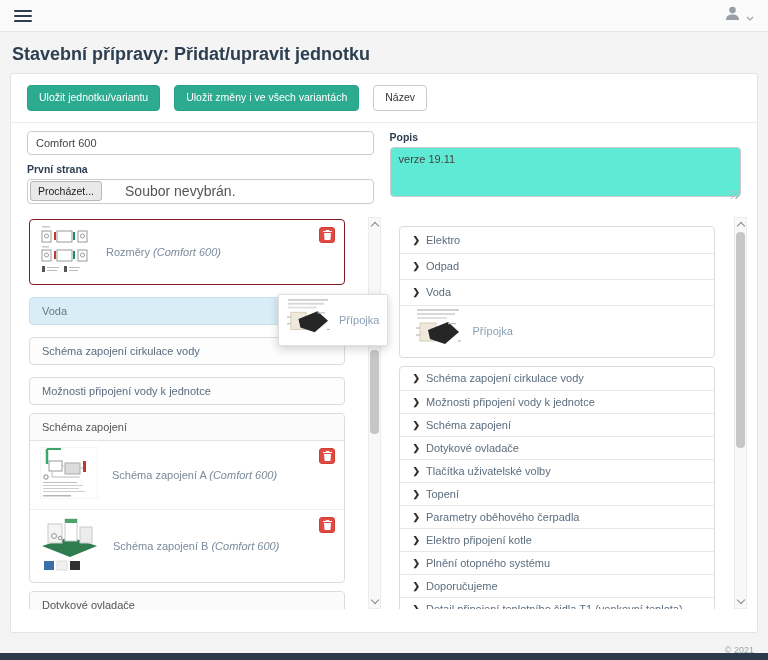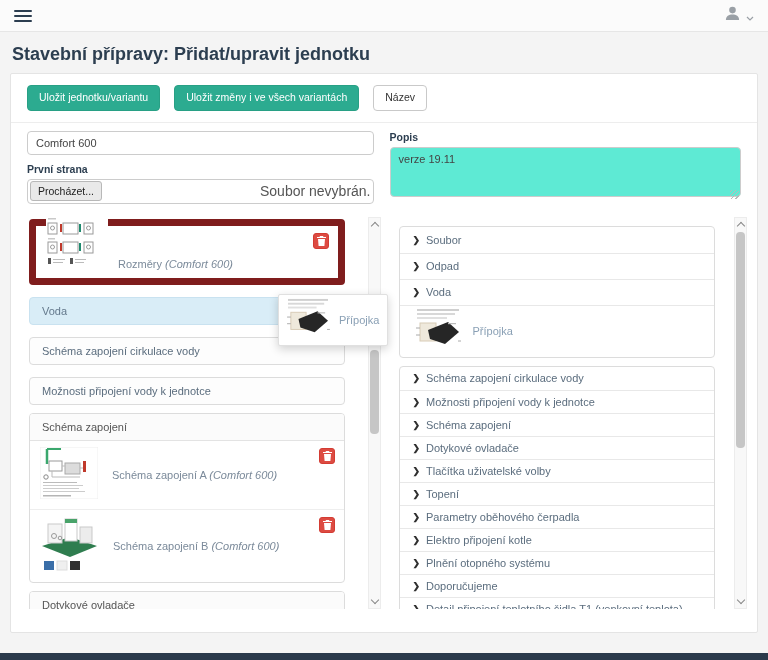--- a/index.html
+++ b/index.html
@@ -52,21 +52,21 @@
     padding:5px 8px; resize:none; position:relative; background:#5eead4;
   }
   .textarea-wrap { position:relative; }
   .resize-grip {
     position:absolute; right:2px; bottom:2px; width:9px; height:9px;
     background:repeating-linear-gradient(-45deg, transparent 0 2px, #b9b9b9 2px 3px);
   }
   .file-row-label { margin-top:8px; }
   .file-field {
     width:100%; height:25px; border:1px solid #ccc; border-radius:4px;
-    display:flex; align-items:center; gap:23px; padding:0 2px; background:#fff;justify-content:space-between;
+    display:flex; align-items:center; gap:23px; padding:0 2px; background:#fff;
   }
   .browse-btn {
     background:#e9e9e9; border:1px solid #b8b8b8; border-radius:3px;
     font-size:10.5px; color:#222; padding:3px 7px; cursor:pointer;
     font-family:"Liberation Sans",sans-serif;
   }
   .file-status { font-size:14px; color:#555; }
   
   .panels { display:flex; gap:12px; padding:0 10px; margin-top:13px; }
   .panel { position:relative; height:392px; overflow:hidden; }
@@ -78,22 +78,22 @@
   .sbar {
     position:absolute; top:0; bottom:0; right:0; width:13px;
     background:#f8f8f8; border:1px solid #ececec;
   }
   .sbar .arrow { position:absolute; left:3px; width:6px; height:6px; border:solid #888; border-width:0 1.5px 1.5px 0; }
   .sbar .arrow.up   { top:5px; transform:rotate(-135deg); }
   .sbar .arrow.down { bottom:5px; transform:rotate(45deg); }
   .sbar .thumb { position:absolute; left:1px; width:9px; background:#c6c6c6; border-radius:4px; }
   
   .boxA {
-    border:7px solid #7f1d1d; border-radius:4px; background:#fff;
-    padding:8px 10px; display:flex; align-items:flex-end; gap:10px;
+    border:1px solid #7f1d1d; border-radius:4px; background:#fff;
+    padding:8px 10px; display:flex; align-items:center; gap:4px;
     position:relative; margin-bottom:12px; height:66px;
   }
   .row-selected {
     background:#d9edf7; border:1px solid #c9e2f0; border-radius:4px;
     padding:7px 12px; font-size:11px; color:#64798c; margin-bottom:12px;
   }
   .lrow {
     background:#fdfdfd; border:1px solid #dcdcdc; border-radius:4px;
     padding:7px 12px; font-size:11px; color:#5b6d7e; margin-bottom:12px;
   }
@@ -320,21 +320,21 @@
           <span class="arrow down"></span>
         </div>
       </div>
 
       <div class="panel rpanel">
         <div class="rcontent">
 
           <div class="rbox">
             <div class="rrow">
               <span class="chev">❯</span>
-              <span>Soubor</span>
+              <span>Elektro</span>
             </div>
             <div class="rrow">
               <span class="chev">❯</span>
               <span>Odpad</span>
             </div>
             <div class="rrow">
               <span class="chev">❯</span>
               <span>Voda</span>
             </div>
             <div class="ritem">
@@ -405,20 +405,21 @@
         <div class="sbar">
           <span class="arrow up"></span>
           <span class="thumb" style="top:14px;height:216px;"></span>
           <span class="arrow down"></span>
         </div>
       </div>
 
     </div>
   </div>
 
+  <div class="footer">© 2021</div>
 </div>
 
 <div class="drag-card">
   <span class="thumb">
     <svg width="46" height="40" viewBox="0 0 48 42">
       <rect x="0" y="0" width="48" height="42" fill="#fff"></rect>
       <rect x="3" y="1" width="42" height="2" fill="#cfcfcf"></rect>
       <rect x="3" y="5" width="38" height="2" fill="#d8d8d8"></rect>
       <rect x="3" y="9" width="30" height="2" fill="#e0e0e0"></rect>
       <rect x="6" y="15" width="16" height="18" fill="#efe9dc" stroke="#d8cbb6"></rect>

